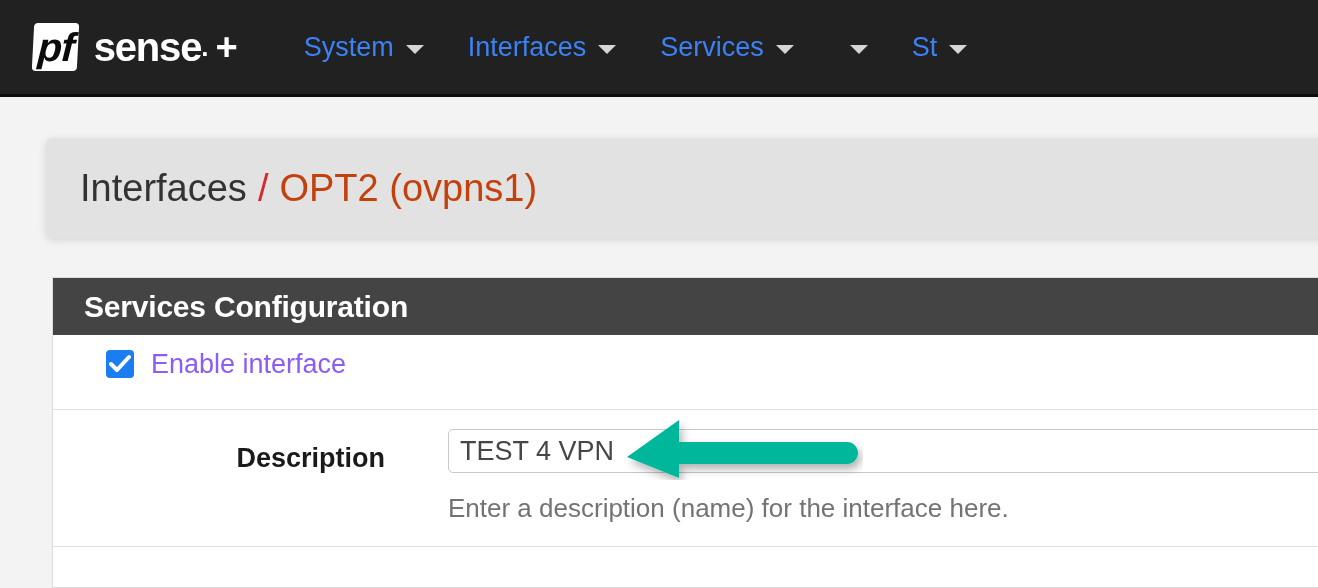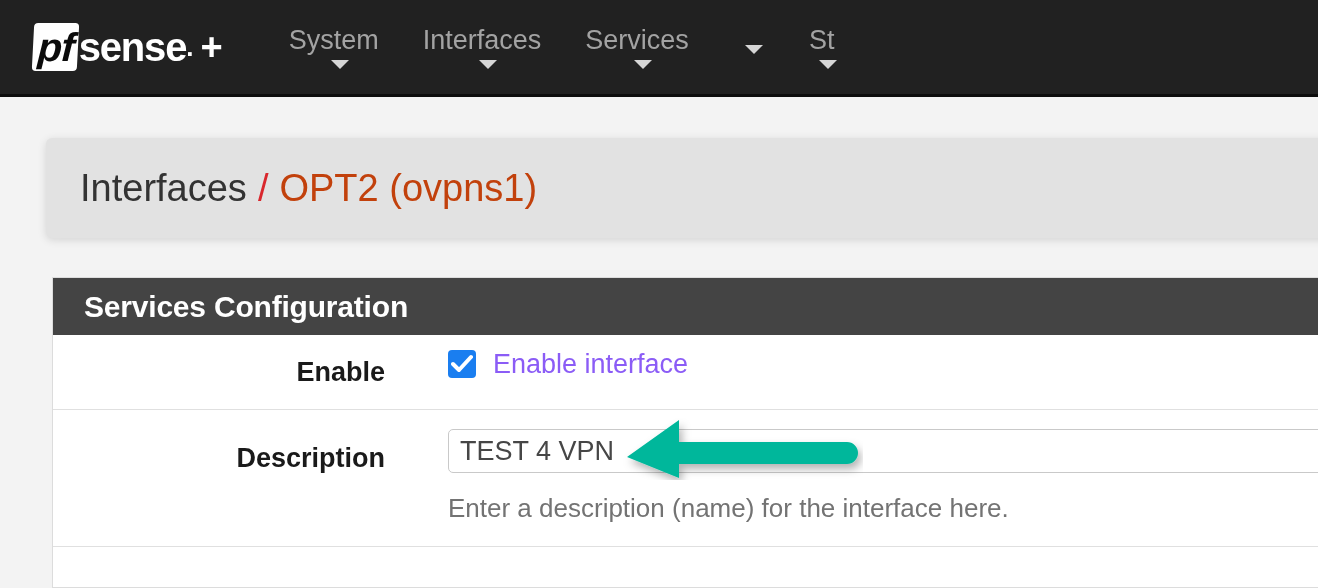--- a/index.html
+++ b/index.html
@@ -59,21 +59,21 @@
     padding: 2px 4px 2px 5px;
     border-radius: 4px;
     transform: skewX(-3deg);
   }
   .brand-sense {
     color: #ffffff;
     font-weight: bold;
     font-size: 40px;
     line-height: 44px;
     letter-spacing: -1.2px;
-    margin-left: 1px;
+    margin-left: 16px;
   }
   .brand-dot {
     color: #ffffff;
     font-weight: bold;
     font-size: 26px;
     line-height: 44px;
     margin-left: 0px;
   }
   .brand-plus {
     color: #ffffff;
@@ -85,27 +85,26 @@
 
   .nav-items {
     display: flex;
     align-items: center;
     flex: none;
     white-space: nowrap;
   }
   .nav-item {
     display: flex;
     align-items: center;
-    color: #a3a3a3;
+    color: #3b82f6;
     font-size: 27px;
     line-height: 30px;
     padding: 0 22px;
     cursor: pointer;
     white-space: nowrap;
-    flex-direction: column;
   }
   .nav-caret {
     display: inline-block;
     width: 0;
     height: 0;
     margin-left: 12px;
     margin-top: 5px;
     border-left: 9px solid transparent;
     border-right: 9px solid transparent;
     border-top: 9px solid #d6d6d6;
@@ -326,21 +325,20 @@
     <a class="crumb-link">OPT2 (ovpns1)</a>
   </div>
 
   <div class="panel">
 
     <div class="panel-heading">
       <span class="panel-title">Services Configuration</span>
     </div>
 
     <div class="form-row row-enable">
-      <div class="form-label">Enable</div>
       <div class="form-control">
         <label class="checkbox-line">
           <span class="checkbox-box">
             <svg width="22" height="20" viewBox="0 0 22 20">
               <path d="M2 10 L8 16 L20 3" stroke="#ffffff" stroke-width="4" fill="none" stroke-linecap="round" stroke-linejoin="round"></path>
             </svg>
           </span>
           <span class="checkbox-text">Enable interface</span>
         </label>
       </div>

